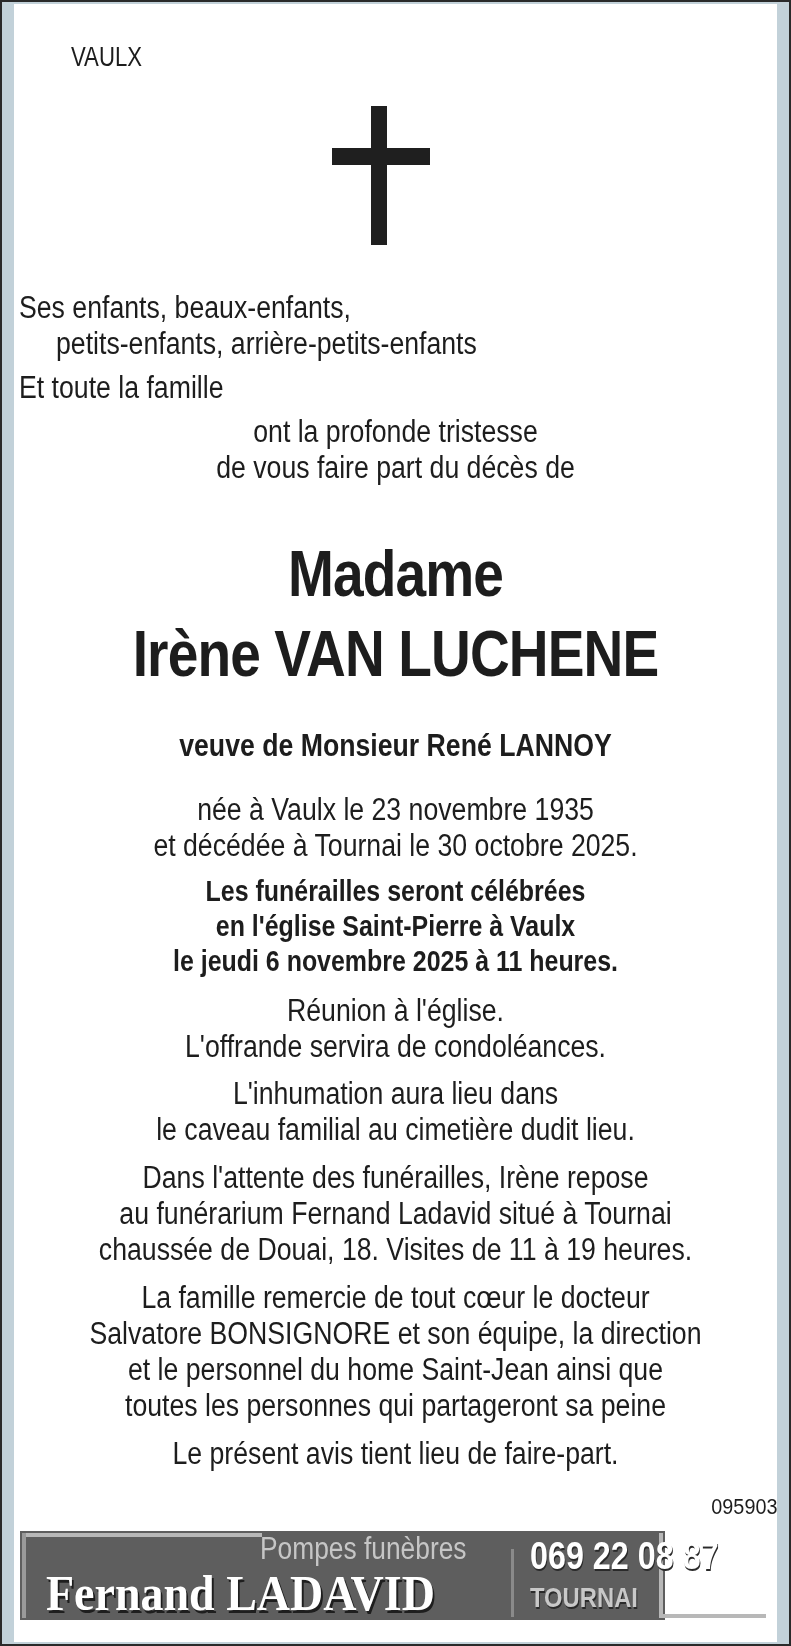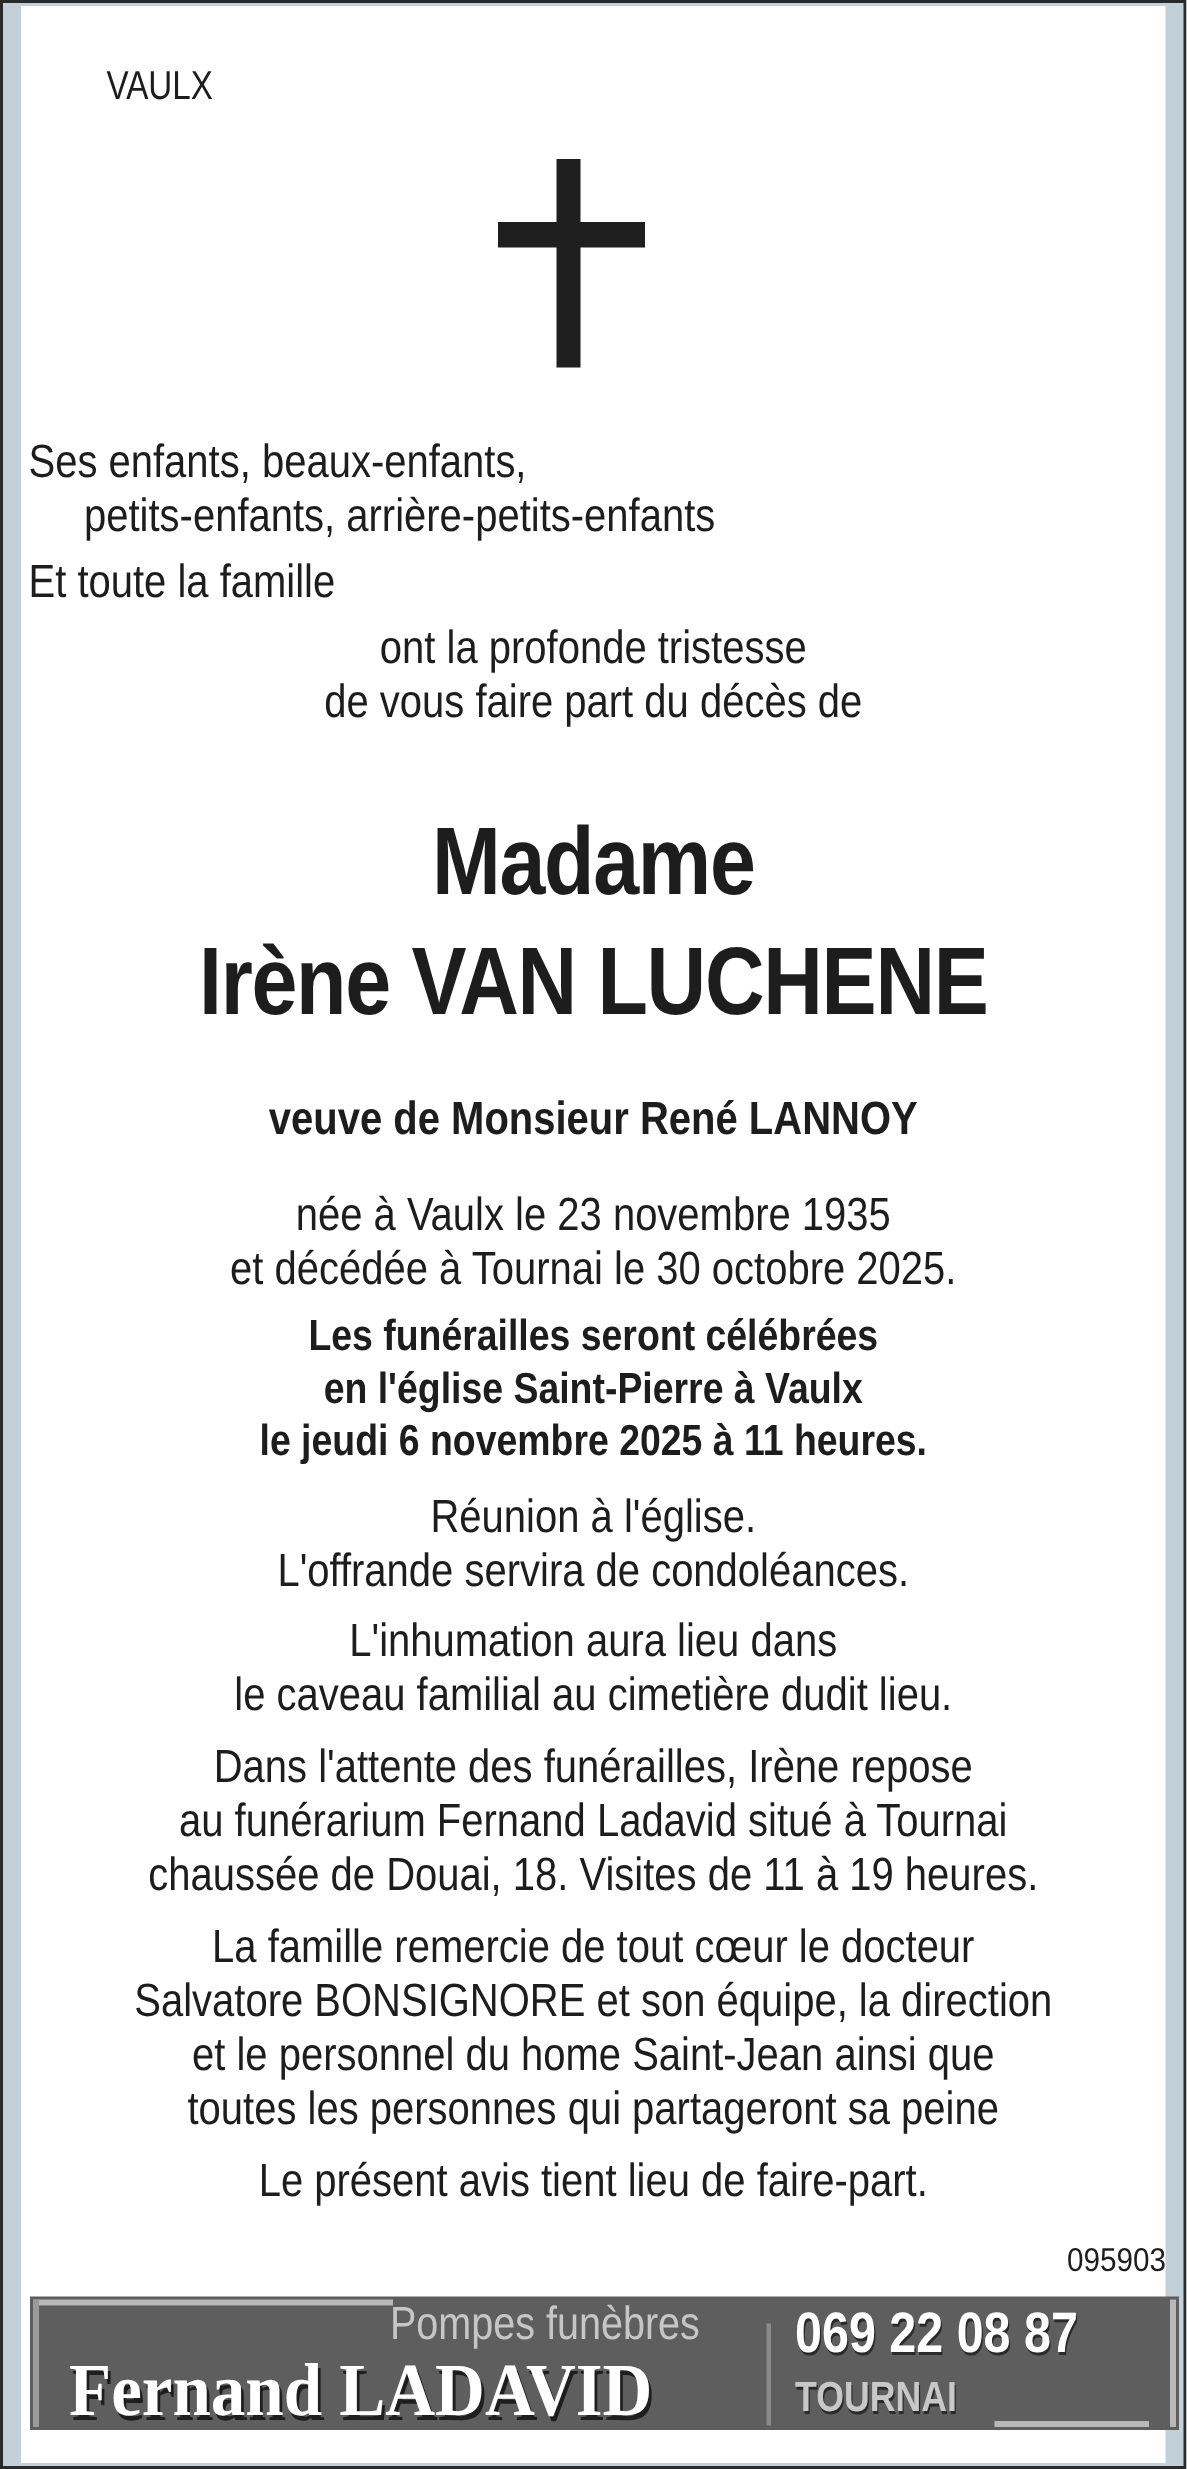--- a/index.html
+++ b/index.html
@@ -23,21 +23,21 @@
 
   .cross-v { position: absolute; left: 371px; top: 106px; width: 16px; height: 139px; background: #1f1f1f; }
   .cross-h { position: absolute; left: 332px; top: 148px; width: 98px; height: 17px; background: #1f1f1f; }
 
   .fam { font-size: 31px; line-height: 36px; }
   .line { font-size: 31px; line-height: 36px; }
   .name-big { font-size: 64px; line-height: 76px; font-weight: bold; letter-spacing: -1px; }
   .veuve { font-size: 31px; font-weight: bold; }
 
   .footer {
-    position: absolute; left: 20px; top: 1531px; width: 766px; height: 89px;
+    position: absolute; left: 20px; top: 1531px; width: 645px; height: 89px;
     background: #5e5e5e;
   }
   .f-tl-h { position: absolute; left: 2px; top: 2px; width: 240px; height: 4px; background: #b8b8b8; }
   .f-tl-v { position: absolute; left: 2px; top: 2px; width: 4px; height: 85px; background: #9a9a9a; }
   .f-br-h { position: absolute; left: 643px; bottom: 2px; width: 103px; height: 4px; background: #b8b8b8; }
   .f-br-v { position: absolute; right: 2px; top: 2px; width: 4px; height: 85px; background: #b8b8b8; }
   .f-div { position: absolute; left: 491px; top: 18px; width: 3px; height: 68px; background: #8a8a8a; }
   .f-pompes { position: absolute; left: 240px; top: 0px; font-family: "Liberation Sans", sans-serif; font-size: 31px; color: #c6c6c6; transform: scaleX(0.85); transform-origin: left center; white-space: nowrap; }
   .f-name { position: absolute; left: 26px; top: 33px; font-family: "Liberation Serif", serif; font-weight: bold; font-size: 50px; color: #ffffff; text-shadow: 2px 3px 0 #1e1e1e; white-space: nowrap; transform: scaleX(0.92); transform-origin: left center; letter-spacing: 0px; }
   .f-phone { position: absolute; left: 510px; top: 4px; font-family: "Liberation Sans", sans-serif; font-weight: bold; font-size: 38px; color: #ffffff; text-shadow: 1px 2px 0 #2a2a2a; white-space: nowrap; transform: scaleX(0.85); transform-origin: left center; }

